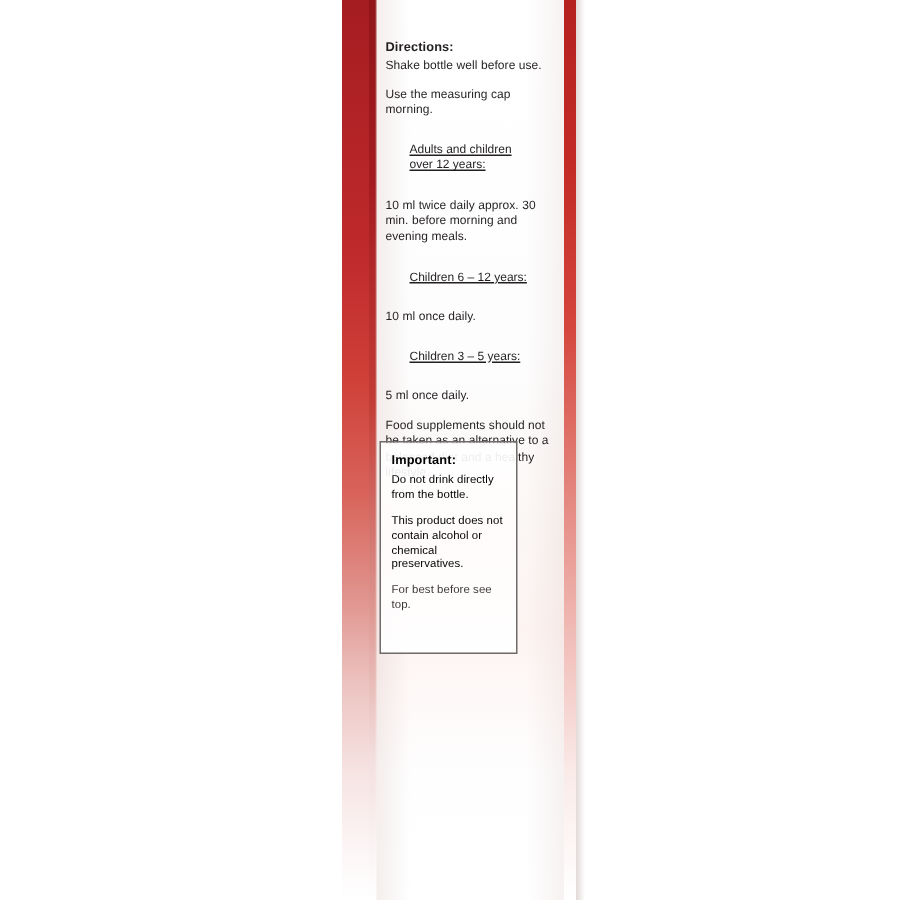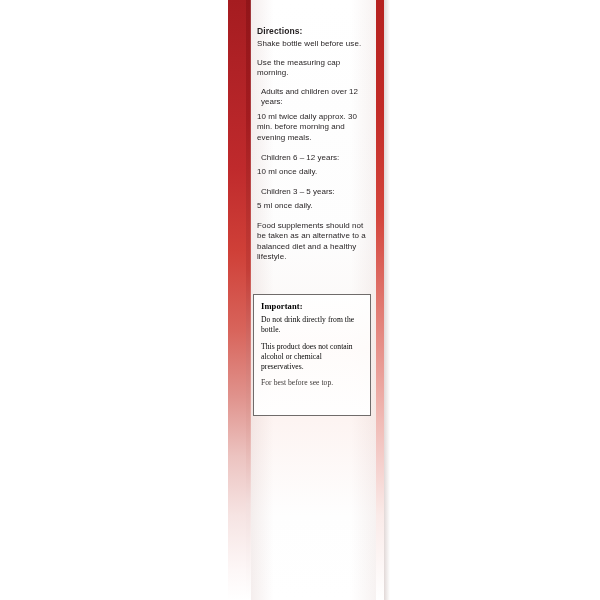--- a/index.html
+++ b/index.html
@@ -142,37 +142,37 @@
   }
   .para {
     font-size: 8px;
     line-height: 1.32;
     margin: 0 0 8px 0;
     letter-spacing: .05px;
   }
   .sub {
     font-size: 8px;
     line-height: 1.32;
-    margin: 4px;
+    text-decoration: underline;
+    margin: 16px;
   }
 
   
   #important-box {
     position: absolute;
     left: 253px;
     top: 294px;
-    width: 118px;
+    width: 92px;
     box-sizing: border-box;
     border: 1px solid #6f6b6a;
     padding: 6px 7px 9px 7px;
     background: linear-gradient(to bottom,
         rgba(255,255,255,.92) 0%,
         rgba(255,252,251,.9) 45%,
         rgba(255,255,255,.95) 100%);
-    font-family: Liberation Serif, serif;
   }
   #important-box .heading { font-size: 8.5px; margin-bottom: 4px; }
   #important-box .para { font-size: 7.6px; line-height: 1.3; margin-bottom: 7px; }
   #important-box .para:last-child { margin-bottom: 18px; }
 
   .fade-low { color: #3c3837; }
 </style>
 </head>
 <body>
 

